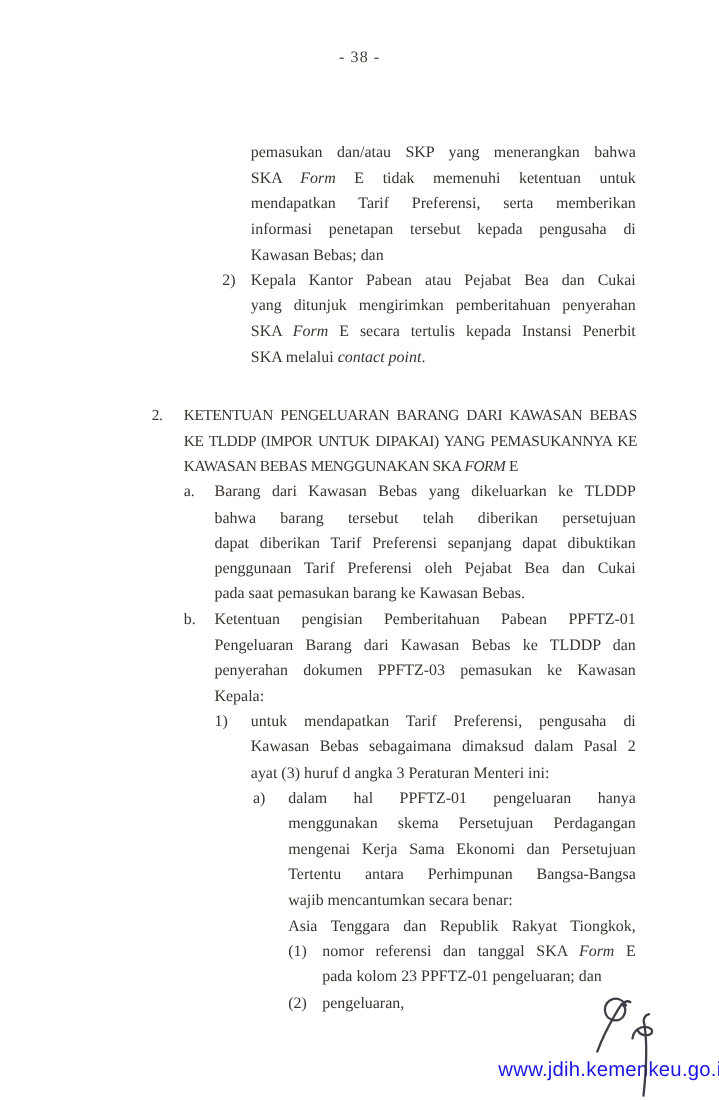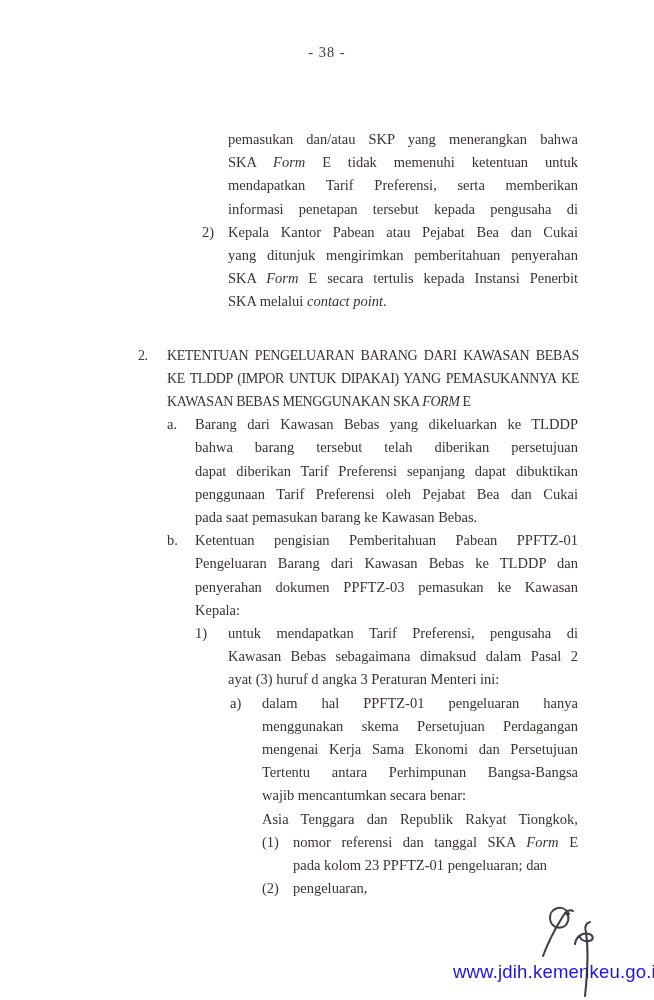--- a/index.html
+++ b/index.html
@@ -65,20 +65,21 @@
 
   <div class="page-number">- 38 -</div>
 
   <div class="content">
 
     <div class="block ind-3">
         <div class="tline"><span>pemasukan dan/atau SKP yang menerangkan bahwa</span></div>
         <div class="tline"><span>SKA </span><span class="it">Form</span><span> E tidak memenuhi ketentuan untuk</span></div>
         <div class="tline"><span>mendapatkan Tarif Preferensi, serta memberikan</span></div>
         <div class="tline"><span>informasi penetapan tersebut kepada pengusaha di</span></div>
+        <div class="tline last"><span>Kawasan Bebas; dan</span></div>
       </div>
 
     <div class="block ind-3">
       <span class="marker">2)</span>
       <div class="lines">
           <div class="tline"><span>Kepala Kantor Pabean atau Pejabat Bea dan Cukai</span></div>
           <div class="tline"><span>yang ditunjuk mengirimkan pemberitahuan penyerahan</span></div>
           <div class="tline"><span>SKA </span><span class="it">Form</span><span> E secara tertulis kepada Instansi Penerbit</span></div>
           <div class="tline last"><span>SKA melalui </span><span class="it">contact point</span><span>.</span></div>
         </div>

